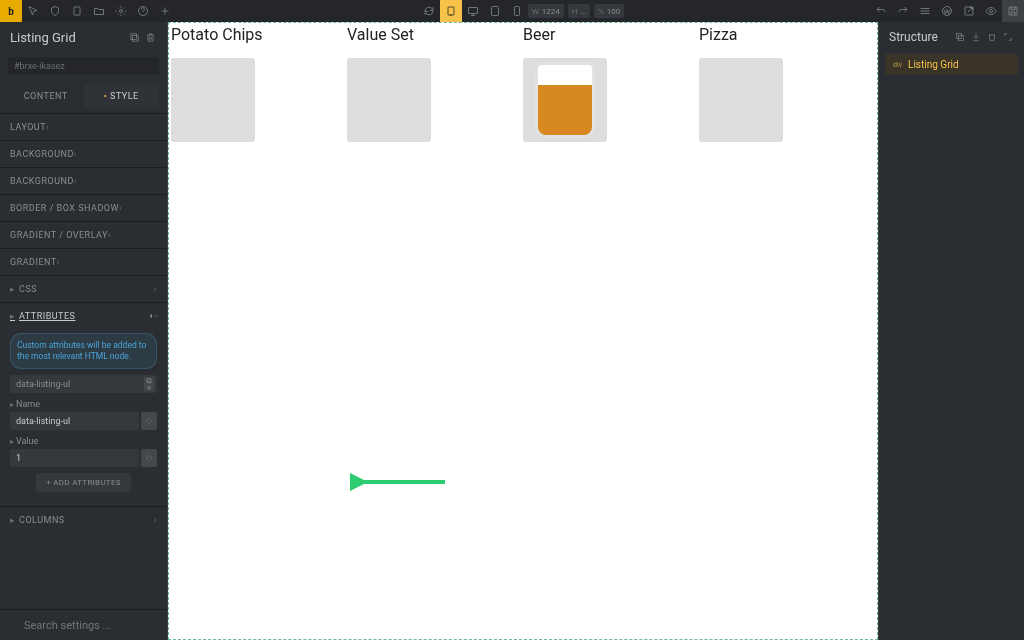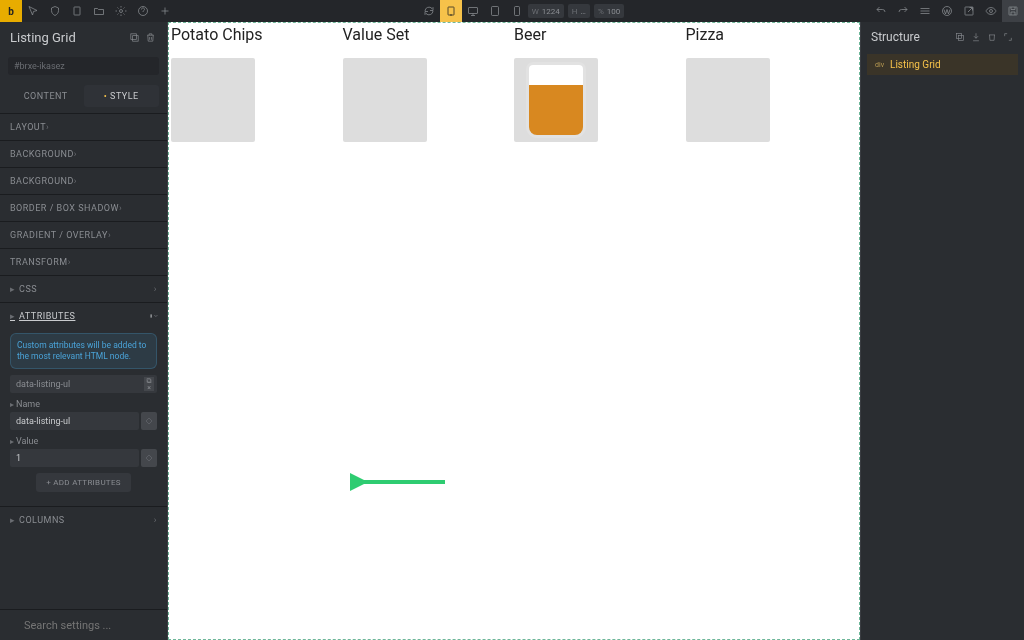--- a/index.html
+++ b/index.html
@@ -29,21 +29,21 @@
   .topbar .dim-box{ background:var(--bg-input); height:14px; display:flex; align-items:center; padding:0 4px; margin-right:4px; border-radius:2px; font-size:8px;}
   .topbar .dim-box .lbl{ color:var(--text-faint); margin-right:3px;}
   .topbar .tb-icon.active{ background:var(--accent); color:#222;}
   .topbar .tb-icon.last{ background:#3d4045;}
   .topbar svg{ width:12px; height:12px; stroke:currentColor; fill:none; stroke-width:1.5;}
 
   
   .layout{ display:flex; height:618px; }
   .left{ width:168px; background:var(--bg-panel); display:flex; flex-direction:column; border-right:1px solid var(--border);}
   .canvas{ flex:1; background:#fff; position:relative; }
-  .right{ width:164px; background:var(--bg-panel); border-left:1px solid var(--border); display:flex; flex-direction:column;}
+  .right{ width:146px; background:var(--bg-panel); border-left:1px solid var(--border); display:flex; flex-direction:column;}
 
   
   .element-header{ padding:8px 10px; display:flex; align-items:center; justify-content:space-between; }
   .element-header .title{ font-size:13px; color:var(--text);}
   .element-header .hdr-icons{ display:flex; gap:2px;}
   .element-header .hdr-icons span{ width:14px; height:14px; display:flex; align-items:center; justify-content:center; cursor:pointer;}
   .element-header svg{width:11px;height:11px;stroke:var(--text-dim);fill:none;stroke-width:1.5;}
 
   .search-box{ margin:4px 8px; background:var(--bg-dark); border-radius:3px; padding:4px 6px; font-size:9px; color:var(--text-faint);}
 
@@ -53,21 +53,21 @@
   .tabs .tab.active::before{content:"• "; color:var(--accent);}
 
   .accordion{ flex:1; overflow-y:auto; }
   .acc-item{ padding:8px 10px; font-size:9px; letter-spacing:0.5px; color:var(--text-dim); border-top:1px solid var(--bg-darkest); display:flex; align-items:center; cursor:pointer;}
   .acc-item .arrow{ color:var(--text-faint); font-size:9px;}
   .acc-item.open{ color:var(--text);text-decoration:underline;}
   .acc-item.open .arrow{ transform:rotate(90deg); display:inline-block;}
   .acc-item .caret::before{content:"▸"; color:var(--text-faint); margin-right:4px;}
 
   .acc-body{ padding:4px 10px 10px; font-size:9px;}
-  .note{ background:rgba(74,163,216,0.12); border:1px solid rgba(74,163,216,0.25); border-radius:6px; padding:6px; color:var(--blue); font-size:8.5px; line-height:1.3; margin-bottom:6px;}
+  .note{ background:rgba(74,163,216,0.12); border:1px solid rgba(74,163,216,0.25); border-radius:11px; padding:6px; color:var(--blue); font-size:8.5px; line-height:1.3; margin-bottom:6px;}
 
   .attr-chip{ background:var(--bg-input); border-radius:2px; padding:4px 6px; font-size:9px; color:var(--text-dim); position:relative; margin-bottom:6px;}
   .attr-chip .chip-ctrl{ position:absolute; right:3px; top:2px; display:flex; flex-direction:column; gap:0;}
   .attr-chip .chip-ctrl span{ width:10px; height:7px; background:#44474c; font-size:7px; display:flex; align-items:center; justify-content:center; cursor:pointer;}
 
   .field{ margin-bottom:6px;}
   .field .flabel{ font-size:9px; color:var(--text-dim); margin-bottom:3px; display:block;}
   .field .flabel::before{content:"▸ "; color:var(--text-faint); font-size:8px;}
   .field .row{ display:flex;}
   .field input{ flex:1; background:var(--bg-input); border:none; color:var(--text); font-size:9px; padding:4px 6px; border-radius:2px; outline:none;}
@@ -284,21 +284,21 @@
         </div>
       <div class="acc-item">
           <span>BORDER / BOX SHADOW</span>
           <span class="arrow">›</span>
         </div>
       <div class="acc-item">
           <span>GRADIENT / OVERLAY</span>
           <span class="arrow">›</span>
         </div>
       <div class="acc-item">
-          <span>TRANSFORM</span>
+          <span>GRADIENT</span>
           <span class="arrow">›</span>
         </div>
       <div class="acc-item">
           <span class="caret"></span>
           <span>CSS</span>
           <span class="arrow" style="margin-left:auto">›</span>
         </div>
 
       <div class="acc-item open">
           <span class="caret"></span>

